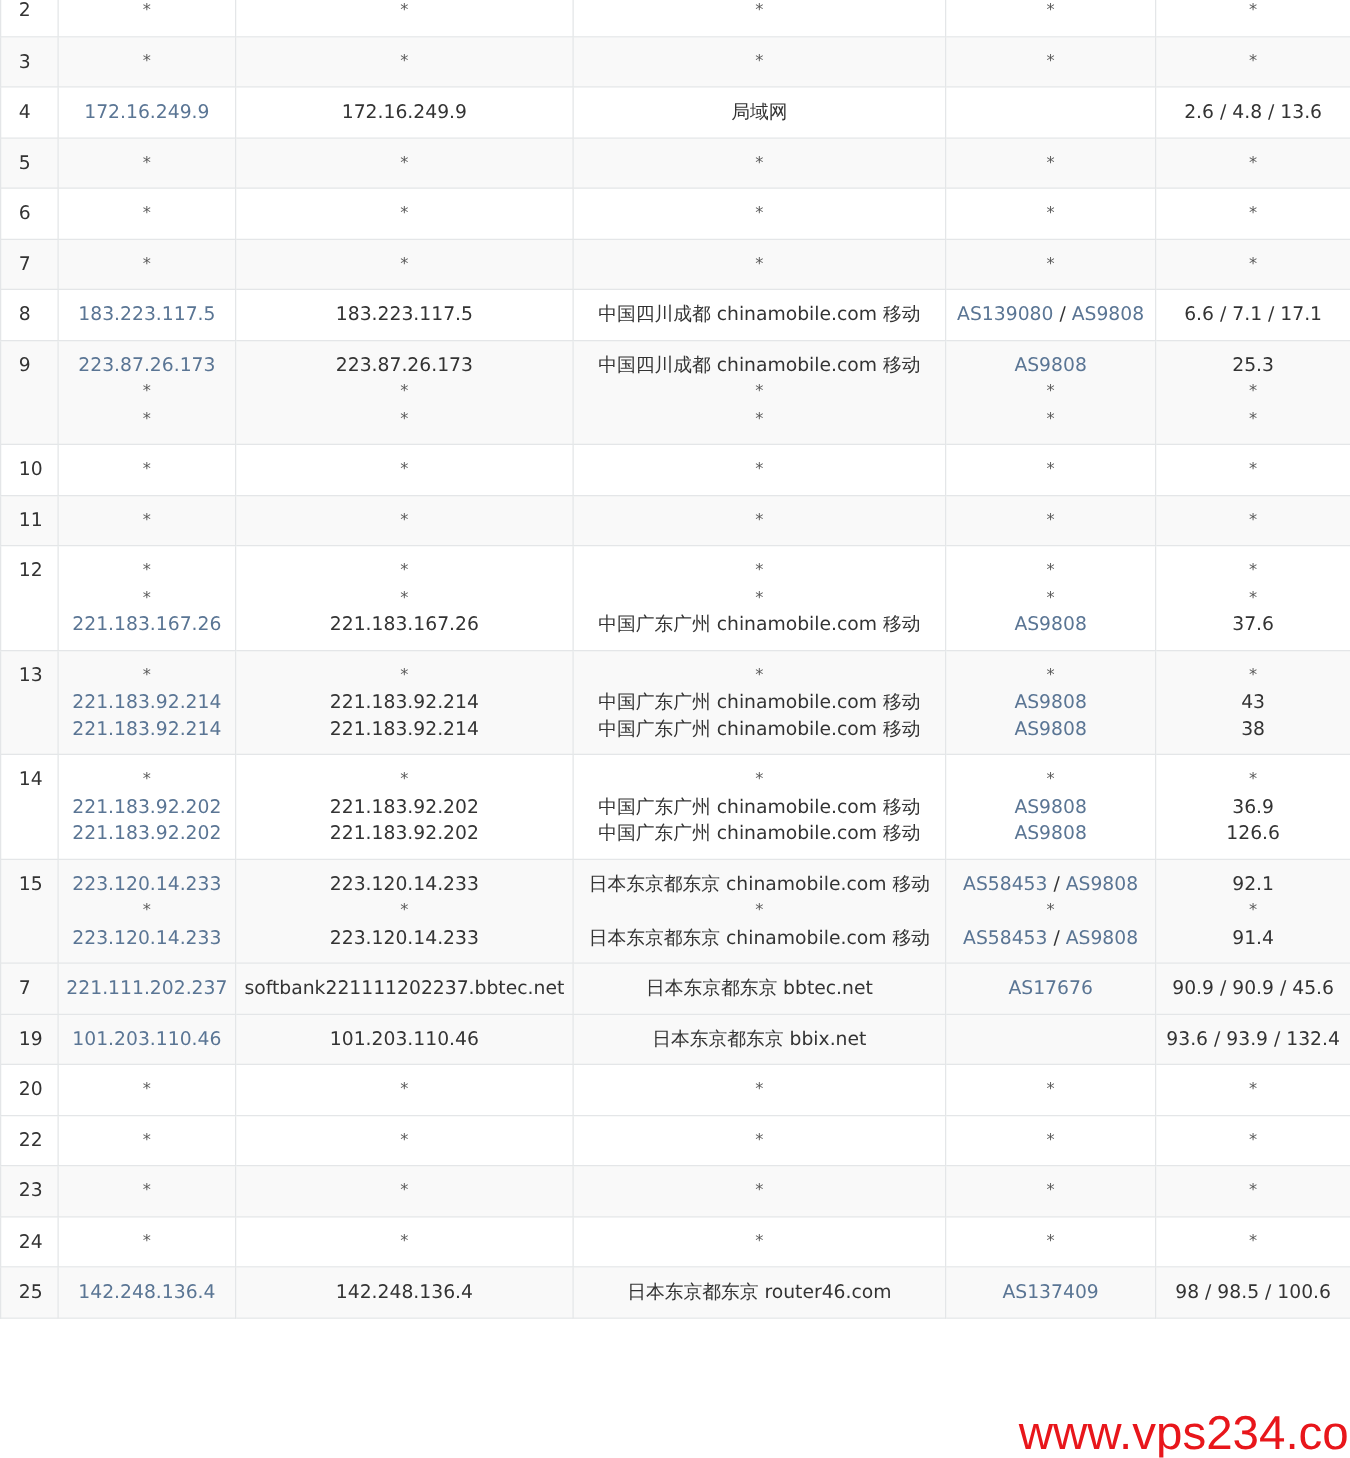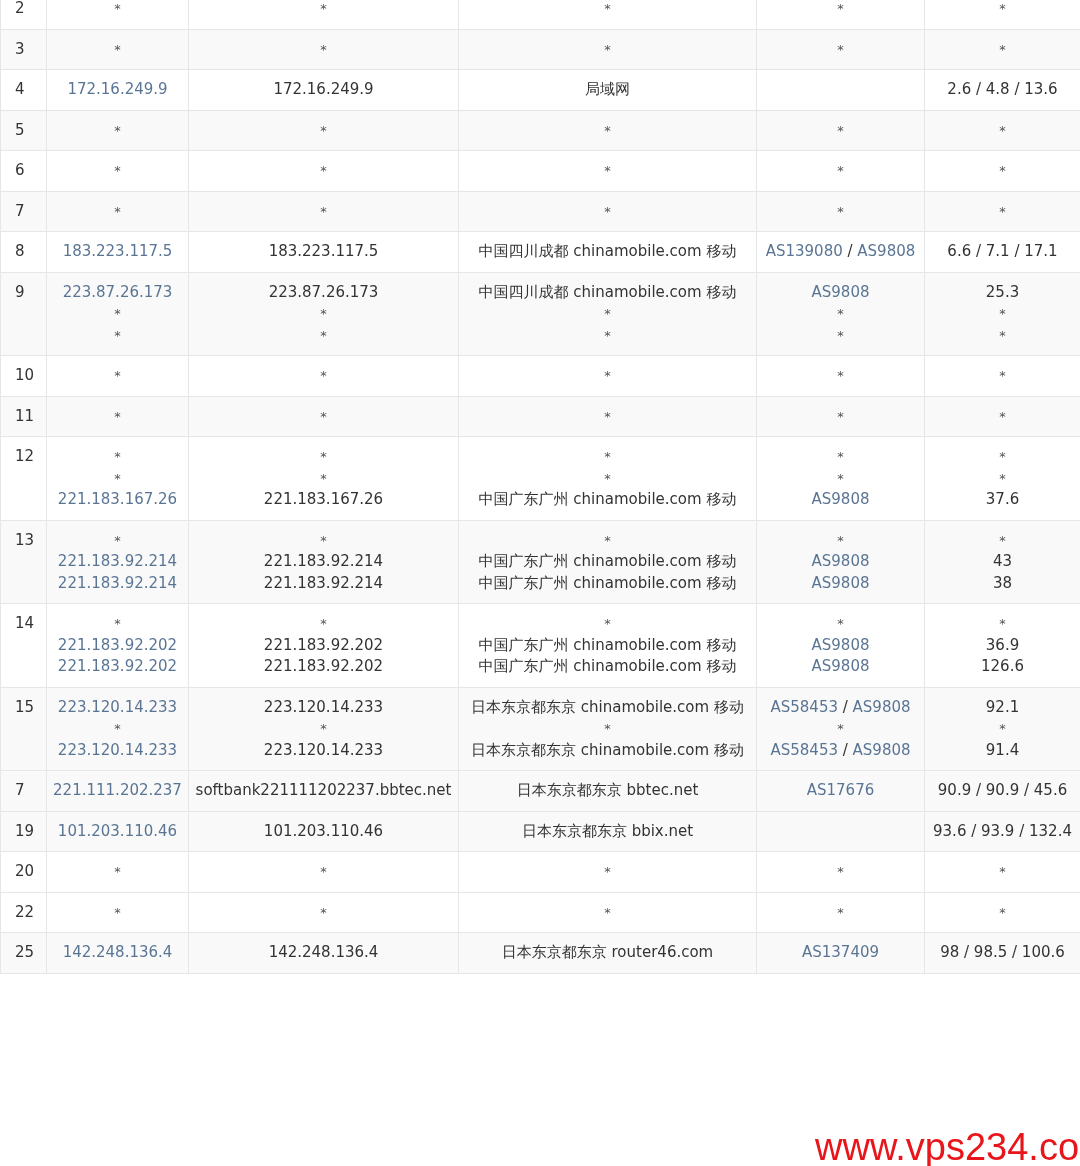--- a/index.html
+++ b/index.html
@@ -401,20 +401,56 @@
           <span class="line star">*</span>
         </td>
         <td>
           <span class="line star">*</span>
         </td>
         <td>
           <span class="line star">*</span>
         </td>
       </tr>
       <tr class="odd">
+        <td class="hop">23</td>
+        <td>
+          <span class="line star">*</span>
+        </td>
+        <td>
+          <span class="line star">*</span>
+        </td>
+        <td>
+          <span class="line star">*</span>
+        </td>
+        <td>
+          <span class="line star">*</span>
+        </td>
+        <td>
+          <span class="line star">*</span>
+        </td>
+      </tr>
+      <tr class="even">
+        <td class="hop">24</td>
+        <td>
+          <span class="line star">*</span>
+        </td>
+        <td>
+          <span class="line star">*</span>
+        </td>
+        <td>
+          <span class="line star">*</span>
+        </td>
+        <td>
+          <span class="line star">*</span>
+        </td>
+        <td>
+          <span class="line star">*</span>
+        </td>
+      </tr>
+      <tr class="odd">
         <td class="hop">25</td>
         <td>
           <a class="line link">142.248.136.4</a>
         </td>
         <td>
           <span class="line">142.248.136.4</span>
         </td>
         <td>
           <span class="line">日本东京都东京 router46.com</span>
         </td>

